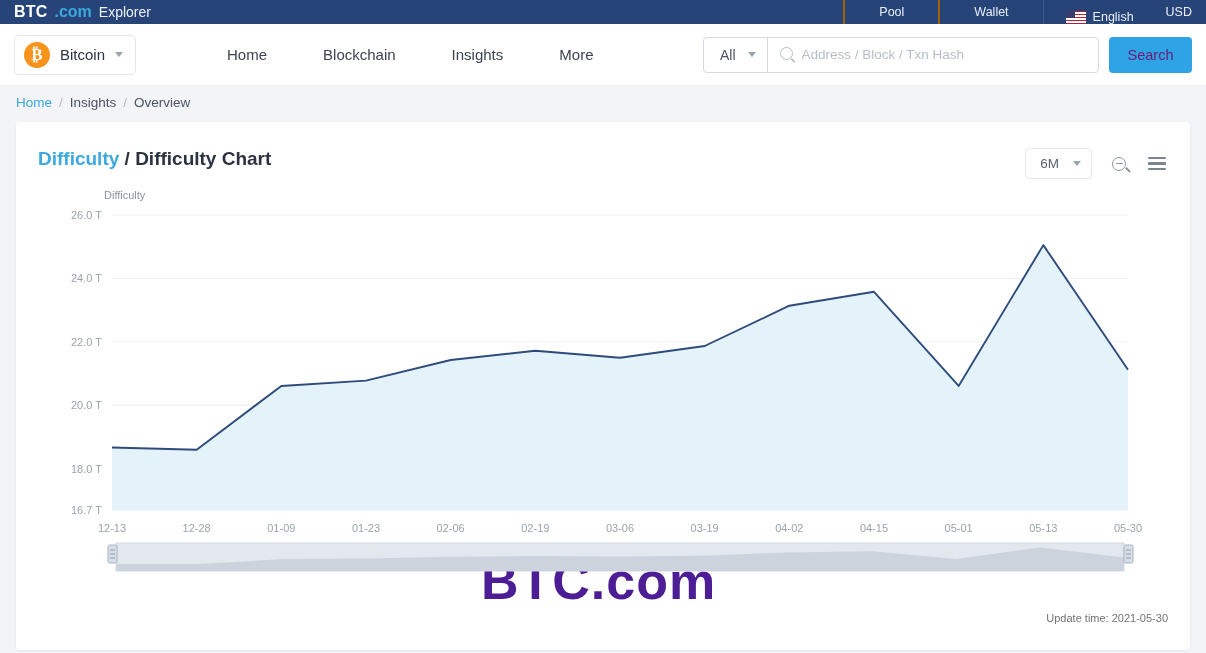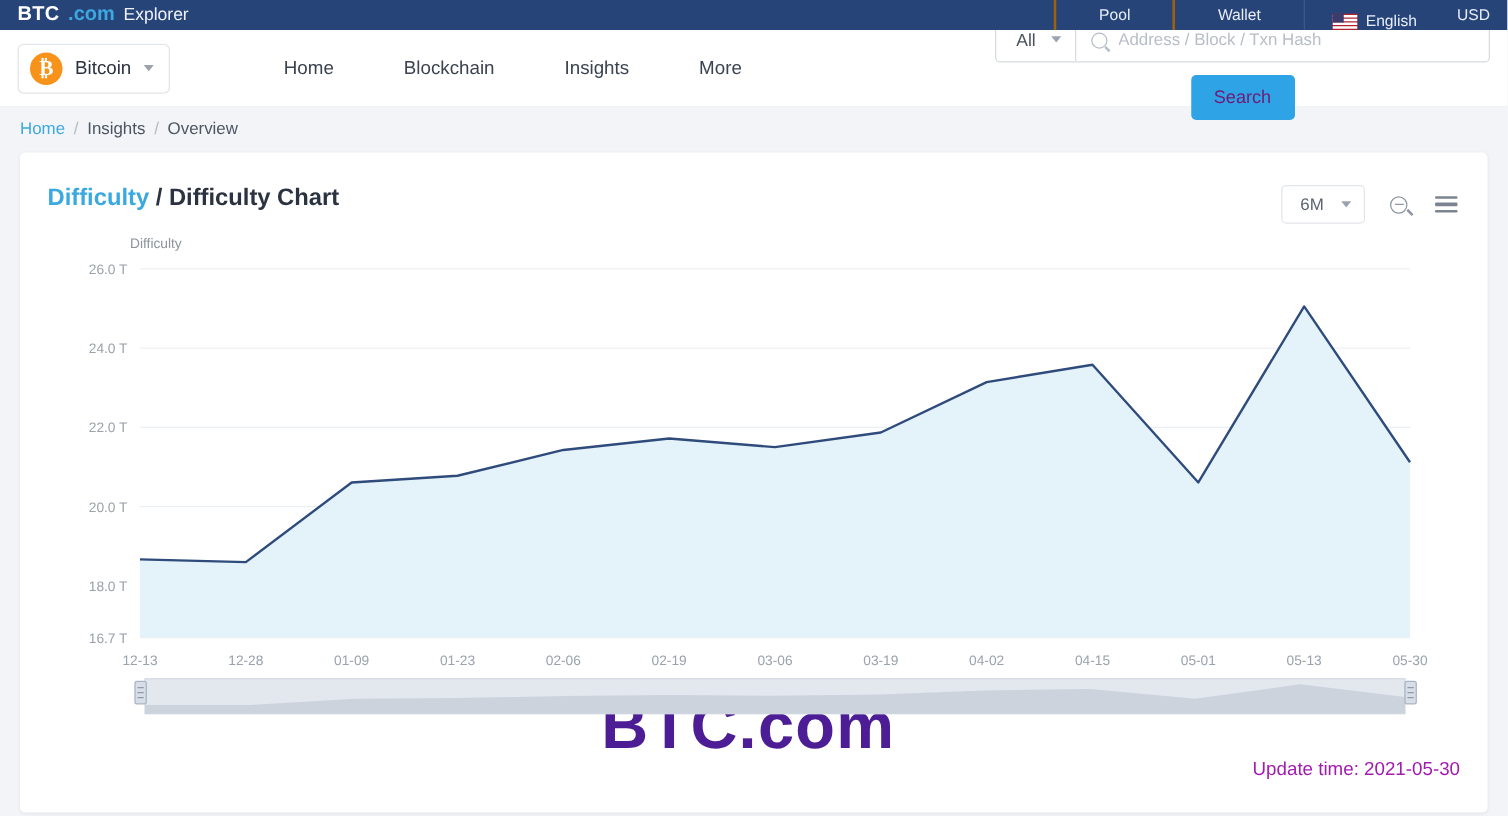--- a/index.html
+++ b/index.html
@@ -54,31 +54,31 @@
     display:flex; align-items:center; justify-content:center;
     font-family: "Liberation Serif", serif;
   }
   .coin-name { font-size: 15px; color:#2b3340;text-align:right; }
   .caret { width:0;height:0; border-left:4.5px solid transparent; border-right:4.5px solid transparent;
            border-top:5px solid #9aa3ae; display:block; }
   .nav-links { display:flex; align-items:center; margin-left: 63px; gap: 0; }
   .nav-link {
     font-size: 15px; color:#3b4350; padding: 0 28px; cursor:pointer;
   }
-  .search-wrap { margin-left:auto; display:flex; align-items:center; gap: 10px; flex-direction: column; }
+  .search-wrap { margin-left:auto; display:flex; align-items:center; gap: 10px; }
   .search-box {
     display:flex; align-items:center; height: 36px; width: 396px;
     border:1px solid #d6dbe2; border-radius: 4px; background:#fff; overflow:hidden;
   }
   .search-scope {
     display:flex; align-items:center; gap: 12px; padding: 0 11px 0 16px;
     height:100%; border-right:1px solid #d6dbe2; cursor:pointer;
   }
   .search-scope span { font-size:14px; color:#4a525e; }
-  .search-field { display:flex; align-items:flex-end; gap:9px; flex:1; padding-left: 12px; }
+  .search-field { display:flex; align-items:flex-start; gap:9px; flex:1; padding-left: 12px; }
   .search-field input {
     border:none; outline:none; font-size:13.5px; color:#2b3340; width:100%;
     font-family:"Liberation Sans", sans-serif; background:transparent;
   }
   .search-field input::placeholder { color:#b7bec7; }
   .mag { width:13px; height:13px; border:1.6px solid #b7bec7; border-radius:50%; position:relative; flex:none;}
   .mag::after { content:""; position:absolute; width:1.6px; height:5px; background:#b7bec7;
                 right:-2px; bottom:-4px; transform: rotate(-45deg); }
   .search-btn {
     background:#2ea3e6; color:#701a75; font-size:14.5px; border:none; border-radius:4px;
@@ -122,21 +122,21 @@
   
   .chart-area { position:relative; margin-top: 6px; height: 420px; }
   .y-title { position:absolute; left: 88px; top: 4px; font-size:11px; color:#8b939d; }
   .chart-svg { position:absolute; left:0; top:0; }
   .axis-text { font-size: 11px; fill:#9aa2ac; font-family:"Liberation Sans", sans-serif; }
   .watermark {
     position:absolute; left: 465px; top: 366px; font-size: 52px; font-weight:bold;
     color: #4c1d95; letter-spacing: 1px; pointer-events:none;
   }
   .update-time {
-    position:absolute; right: 22px; bottom: 26px; font-size: 15px; color:#a21caf;
+    position:absolute; right: 22px; bottom: 26px; font-size: 11px; color:#737373;
   }
 </style>
 </head>
 <body>
 
 <div class="topbar">
   <div class="brand">
     <span class="brand-btc">BTC</span>
       <span class="brand-com">.com</span>
     <span class="brand-explorer">Explorer</span>

